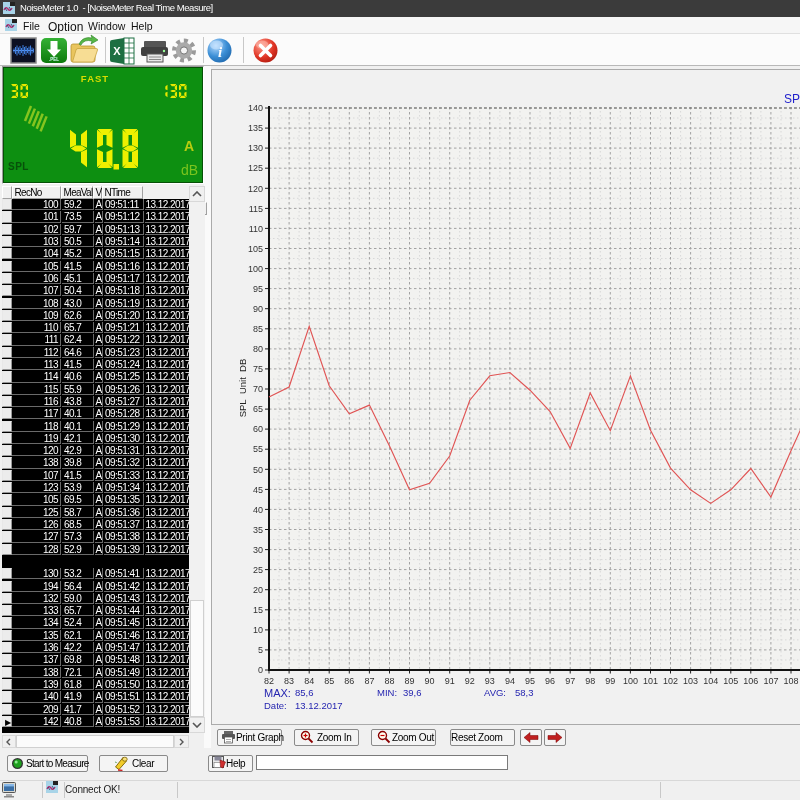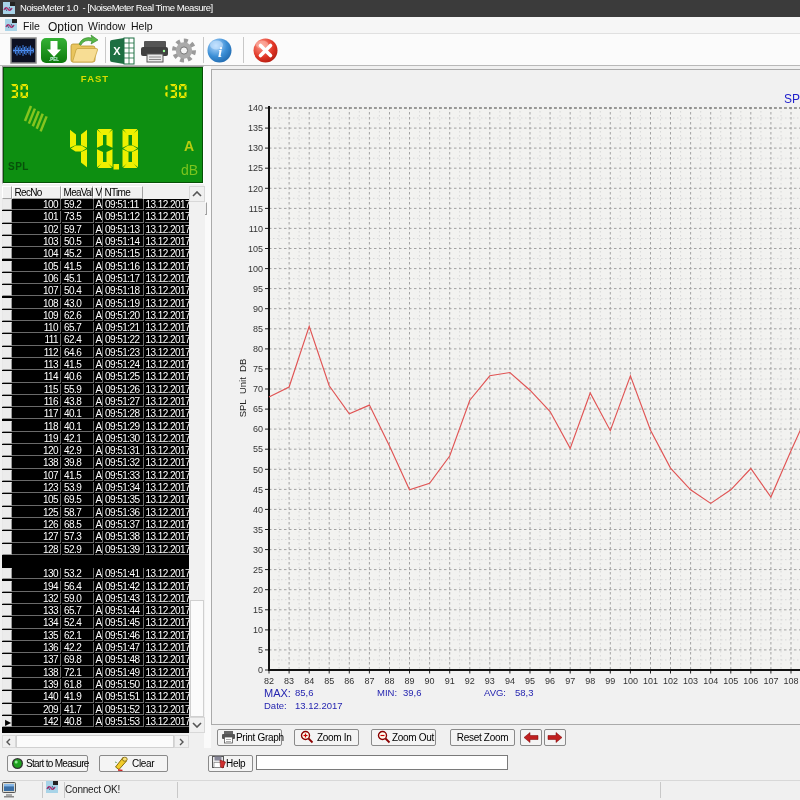--- a/index.html
+++ b/index.html
@@ -12,21 +12,21 @@
   line-height:11.5px; background:#000; border-bottom:1px solid #6a6a6a; white-space:nowrap; overflow:hidden; }
 .c1 { left:10px; width:49px; text-align:right; padding-right:2px; border-right:1px solid #6a6a6a; }
 .c2 { left:60px; width:32px; padding-left:2px; border-right:1px solid #6a6a6a; }
 .c3 { left:93px; width:8px; text-align:center; border-right:1px solid #6a6a6a; }
 .c4 { left:102px; width:40px; padding-left:1px; border-right:1px solid #6a6a6a; letter-spacing:-0.7px; }
 .c5 { left:143px; width:44px; padding-left:0.5px; letter-spacing:-0.9px; }
 .hcell { position:absolute; top:0; height:13px; background:#f0f0f0; color:#000; font-size:10px; white-space:nowrap;
   border-top:1px solid #fff; border-left:1px solid #fff; border-right:1px solid #a0a0a0;
   border-bottom:1px solid #a0a0a0; line-height:12px; padding-left:1.5px; letter-spacing:-0.7px; }
 .btn { position:absolute; background:#f4f4f4; border:1px solid #8a8a8a; border-radius:2px;
-  font-size:10px; color:#000; text-align:center; white-space:nowrap; letter-spacing:-0.3px; }
+  font-size:10px; color:#000; text-align:left; white-space:nowrap; letter-spacing:-0.3px; }
 .sbarbtn { position:absolute; background:#f0f0f0; border:1px solid #d8d8d8; color:#555;
   text-align:center; font-size:8px; }
 </style></head>
 <body>
 
 <div class="abs" style="left:0;top:0;width:800px;height:17px;background:#3b3b3b"></div>
 <svg style="position:absolute;left:3px;top:2px" width="12" height="12" viewBox="0 0 12 12">
     <rect width="12" height="12" fill="#a8d4e8"></rect>
     <rect x="7" y="0" width="5" height="4" fill="#222"></rect>
     <path d="M1 8 Q3 4 5 7 Q7 10 9 6" stroke="#b03070" stroke-width="1.4" fill="none"></path>

